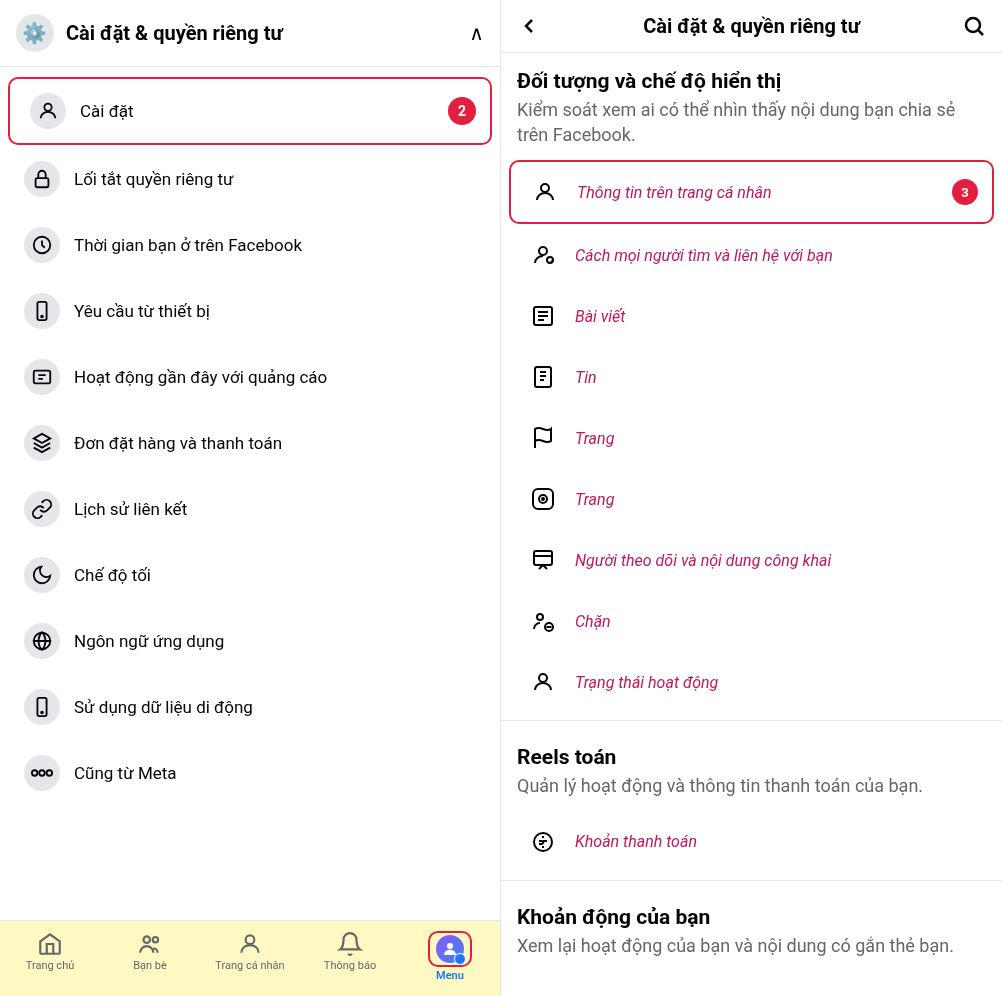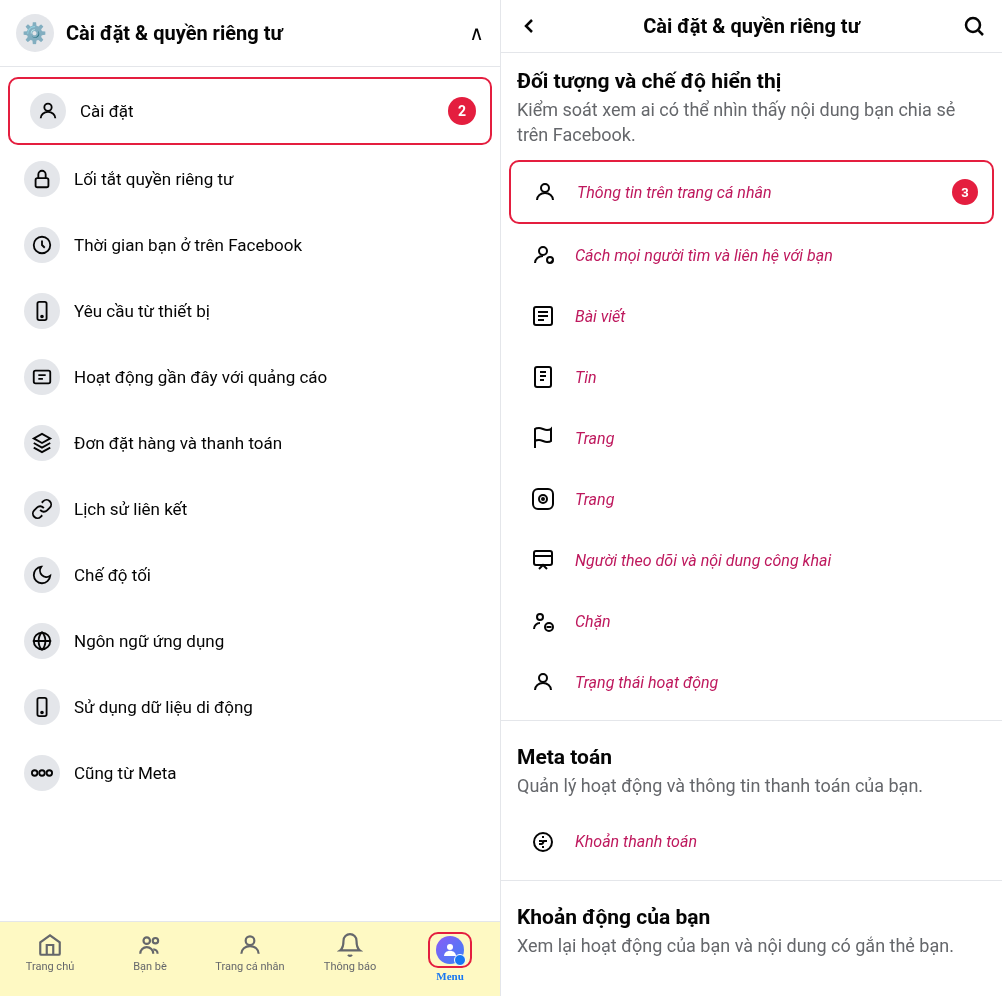--- a/index.html
+++ b/index.html
@@ -445,21 +445,21 @@
     <div class="nav-item active">
       <div class="nav-icon-box">
         <div class="nav-avatar">
           <svg width="18" height="18" viewBox="0 0 24 24" fill="white">
               <circle cx="12" cy="8" r="4"></circle>
               <path d="M4 20c0-4 3.6-7 8-7s8 3 8 7" fill="white"></path>
             </svg>
           <div class="nav-avatar-badge"></div>
         </div>
       </div>
-      <span class="nav-label" style="color:#1877f2;font-weight:600;font-family:Liberation Serif, serif;">Menu</span>
+      <span class="nav-label" style="color:#1877f2;font-weight:600;">Menu</span>
     </div>
   </div>
 </div>
 
 <div class="right-panel">
 
   <div class="right-header">
     <svg width="24" height="24" viewBox="0 0 24 24" fill="none" stroke="#050505" stroke-width="2.5">
         <path d="M15 18l-6-6 6-6"></path>
       </svg>
@@ -570,21 +570,21 @@
               <path d="M4 20c0-4 3.6-7 8-7s8 3 8 7"></path>
             </svg>
         </div>
         <span class="right-menu-label">Trạng thái hoạt động</span>
       </div>
     </div>
 
     <div class="section-divider"></div>
 
     <div>
-      <div class="section-title">Meta toán</div>
+      <div class="section-title">Reels toán</div>
       <div class="section-desc">Quản lý hoạt động và thông tin thanh toán của bạn.</div>
 
       <div class="right-menu-item">
         <div class="right-menu-icon">
           <svg width="24" height="24" viewBox="0 0 24 24" fill="none" stroke="#050505" stroke-width="2">
               <circle cx="12" cy="12" r="9"></circle>
               <path d="M12 6v2m0 8v2m-4-7h2.5A1.5 1.5 0 0112 12.5a1.5 1.5 0 011.5-1.5H16"></path>
               <path d="M8 14h2.5a1.5 1.5 0 001.5-1.5A1.5 1.5 0 0113.5 11H16"></path>
             </svg>
         </div>

